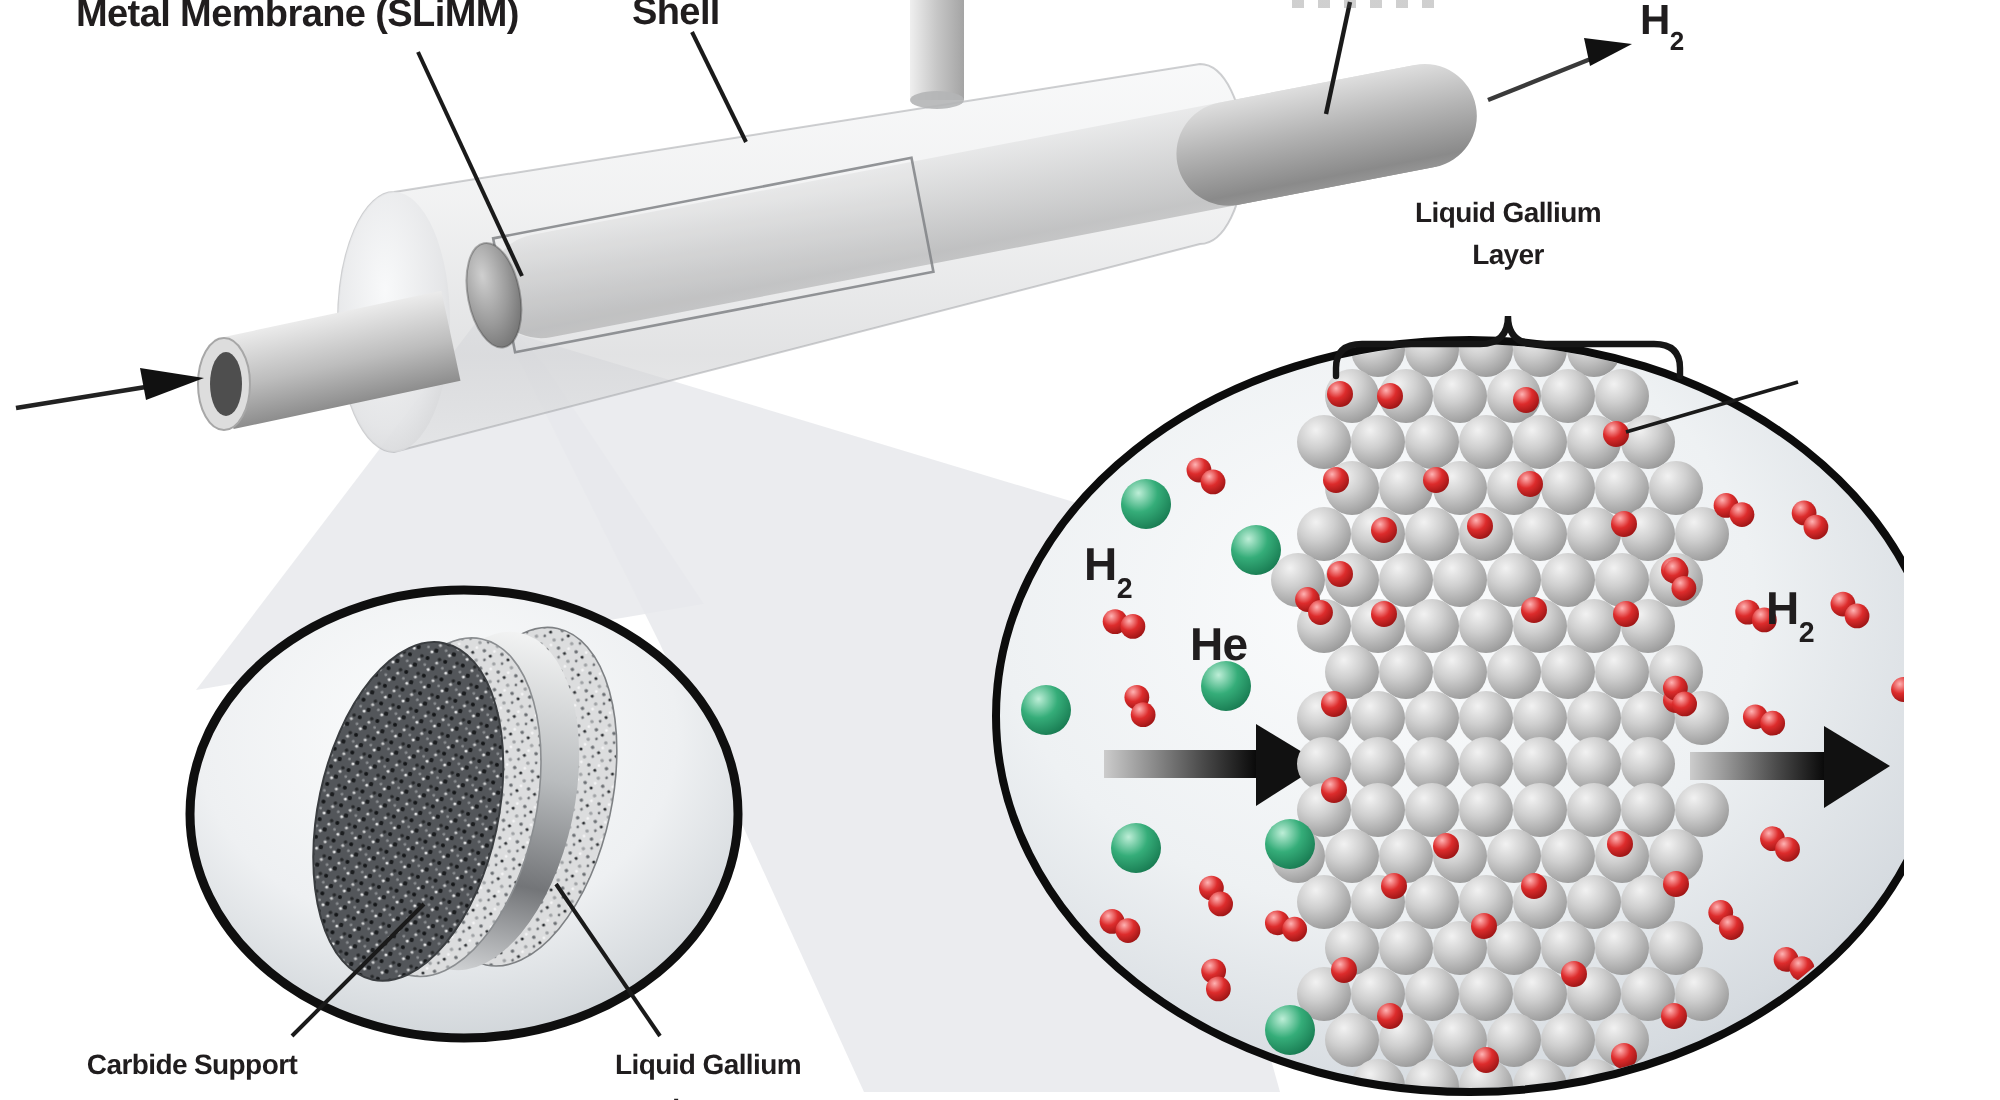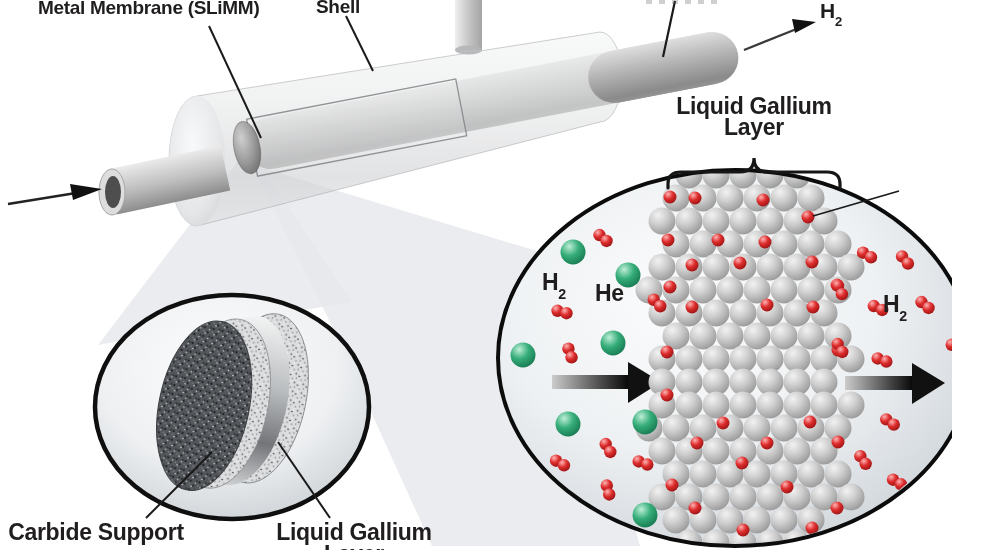--- a/index.html
+++ b/index.html
@@ -3,29 +3,29 @@
 <meta charset="utf-8">
 <style>
   html,body{margin:0;padding:0;background:#fff;}
   #stage{position:relative;width:952px;height:550px;overflow:hidden;background:#fff;
          font-family:"Liberation Sans",sans-serif;}
   #art{position:absolute;left:0;top:0;}
   .lbl{position:absolute;font-weight:bold;color:#201d1e;white-space:nowrap;line-height:1.12;
        font-family:"Liberation Sans",sans-serif;letter-spacing:-0.3px;}
   .ctr{text-align:center;}
   .sb{font-size:0.62em;position:relative;bottom:-0.22em;font-weight:inherit;}
-  .f19{font-size:19px;} .f18{font-size:23px;} .f23{font-size:23px;}
+  .f19{font-size:19px;} .f18{font-size:14px;} .f23{font-size:23px;}
   #lbl-metal-membrane{left:38px;top:-3px;}
   #lbl-shell{left:316px;top:-4px;}
   #lbl-h2-out{left:820px;top:-1px;font-size:21px;}
   #lbl-feed{left:16px;top:99px;line-height:22px;}
   #lbl-gallium-top{left:664px;top:96px;width:180px;line-height:21px;}
   #lbl-hydrogen-atom{left:893px;top:165px;width:104px;line-height:20px;}
   #lbl-h2-left{left:542px;top:270px;}
-  #lbl-he{left:595px;top:281px;}
+  #lbl-he{left:595px;top:310px;}
   #lbl-h2-right{left:883px;top:292px;}
   #lbl-porous{left:0px;top:521px;width:192px;line-height:22px;}
   #lbl-gallium-bottom{left:254px;top:521px;width:200px;line-height:22px;}
   #cutoff-remnant{position:absolute;left:646px;top:0px;width:78px;height:4px;opacity:.28;
     background:repeating-linear-gradient(90deg,#555 0 6px,transparent 6px 13px);}
 </style>
 </head>
 <body>
 
 <div id="stage">

